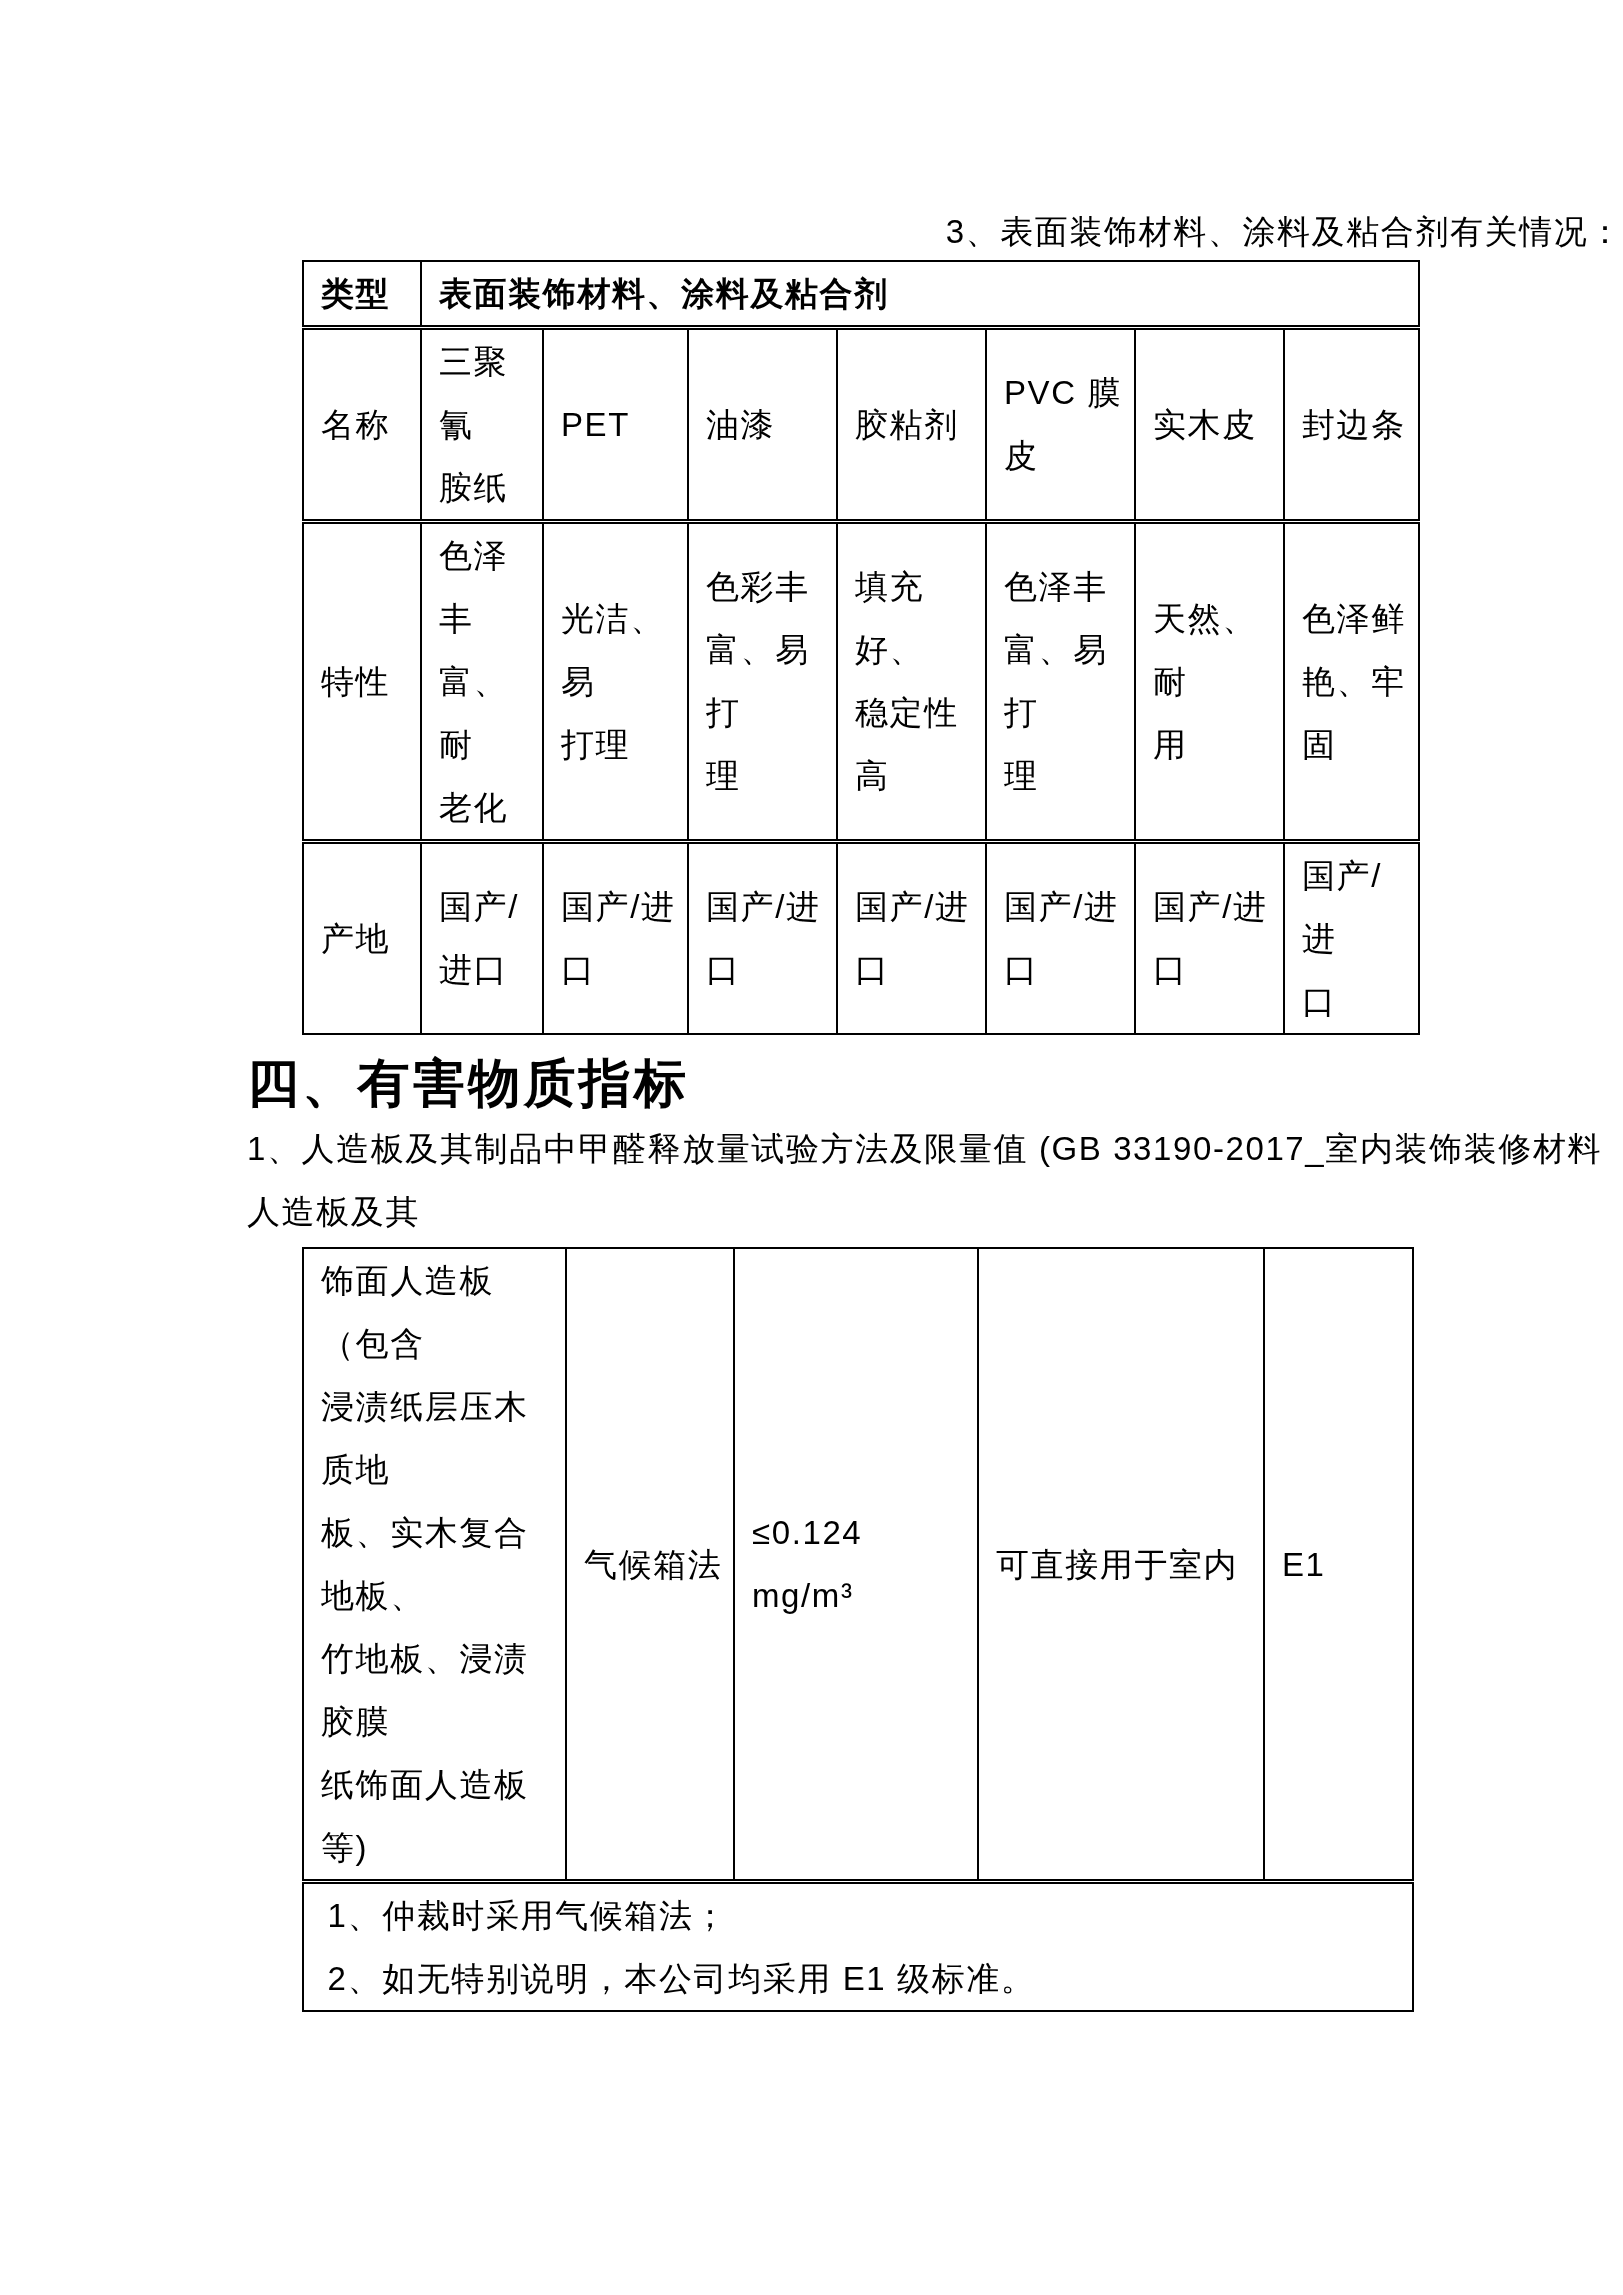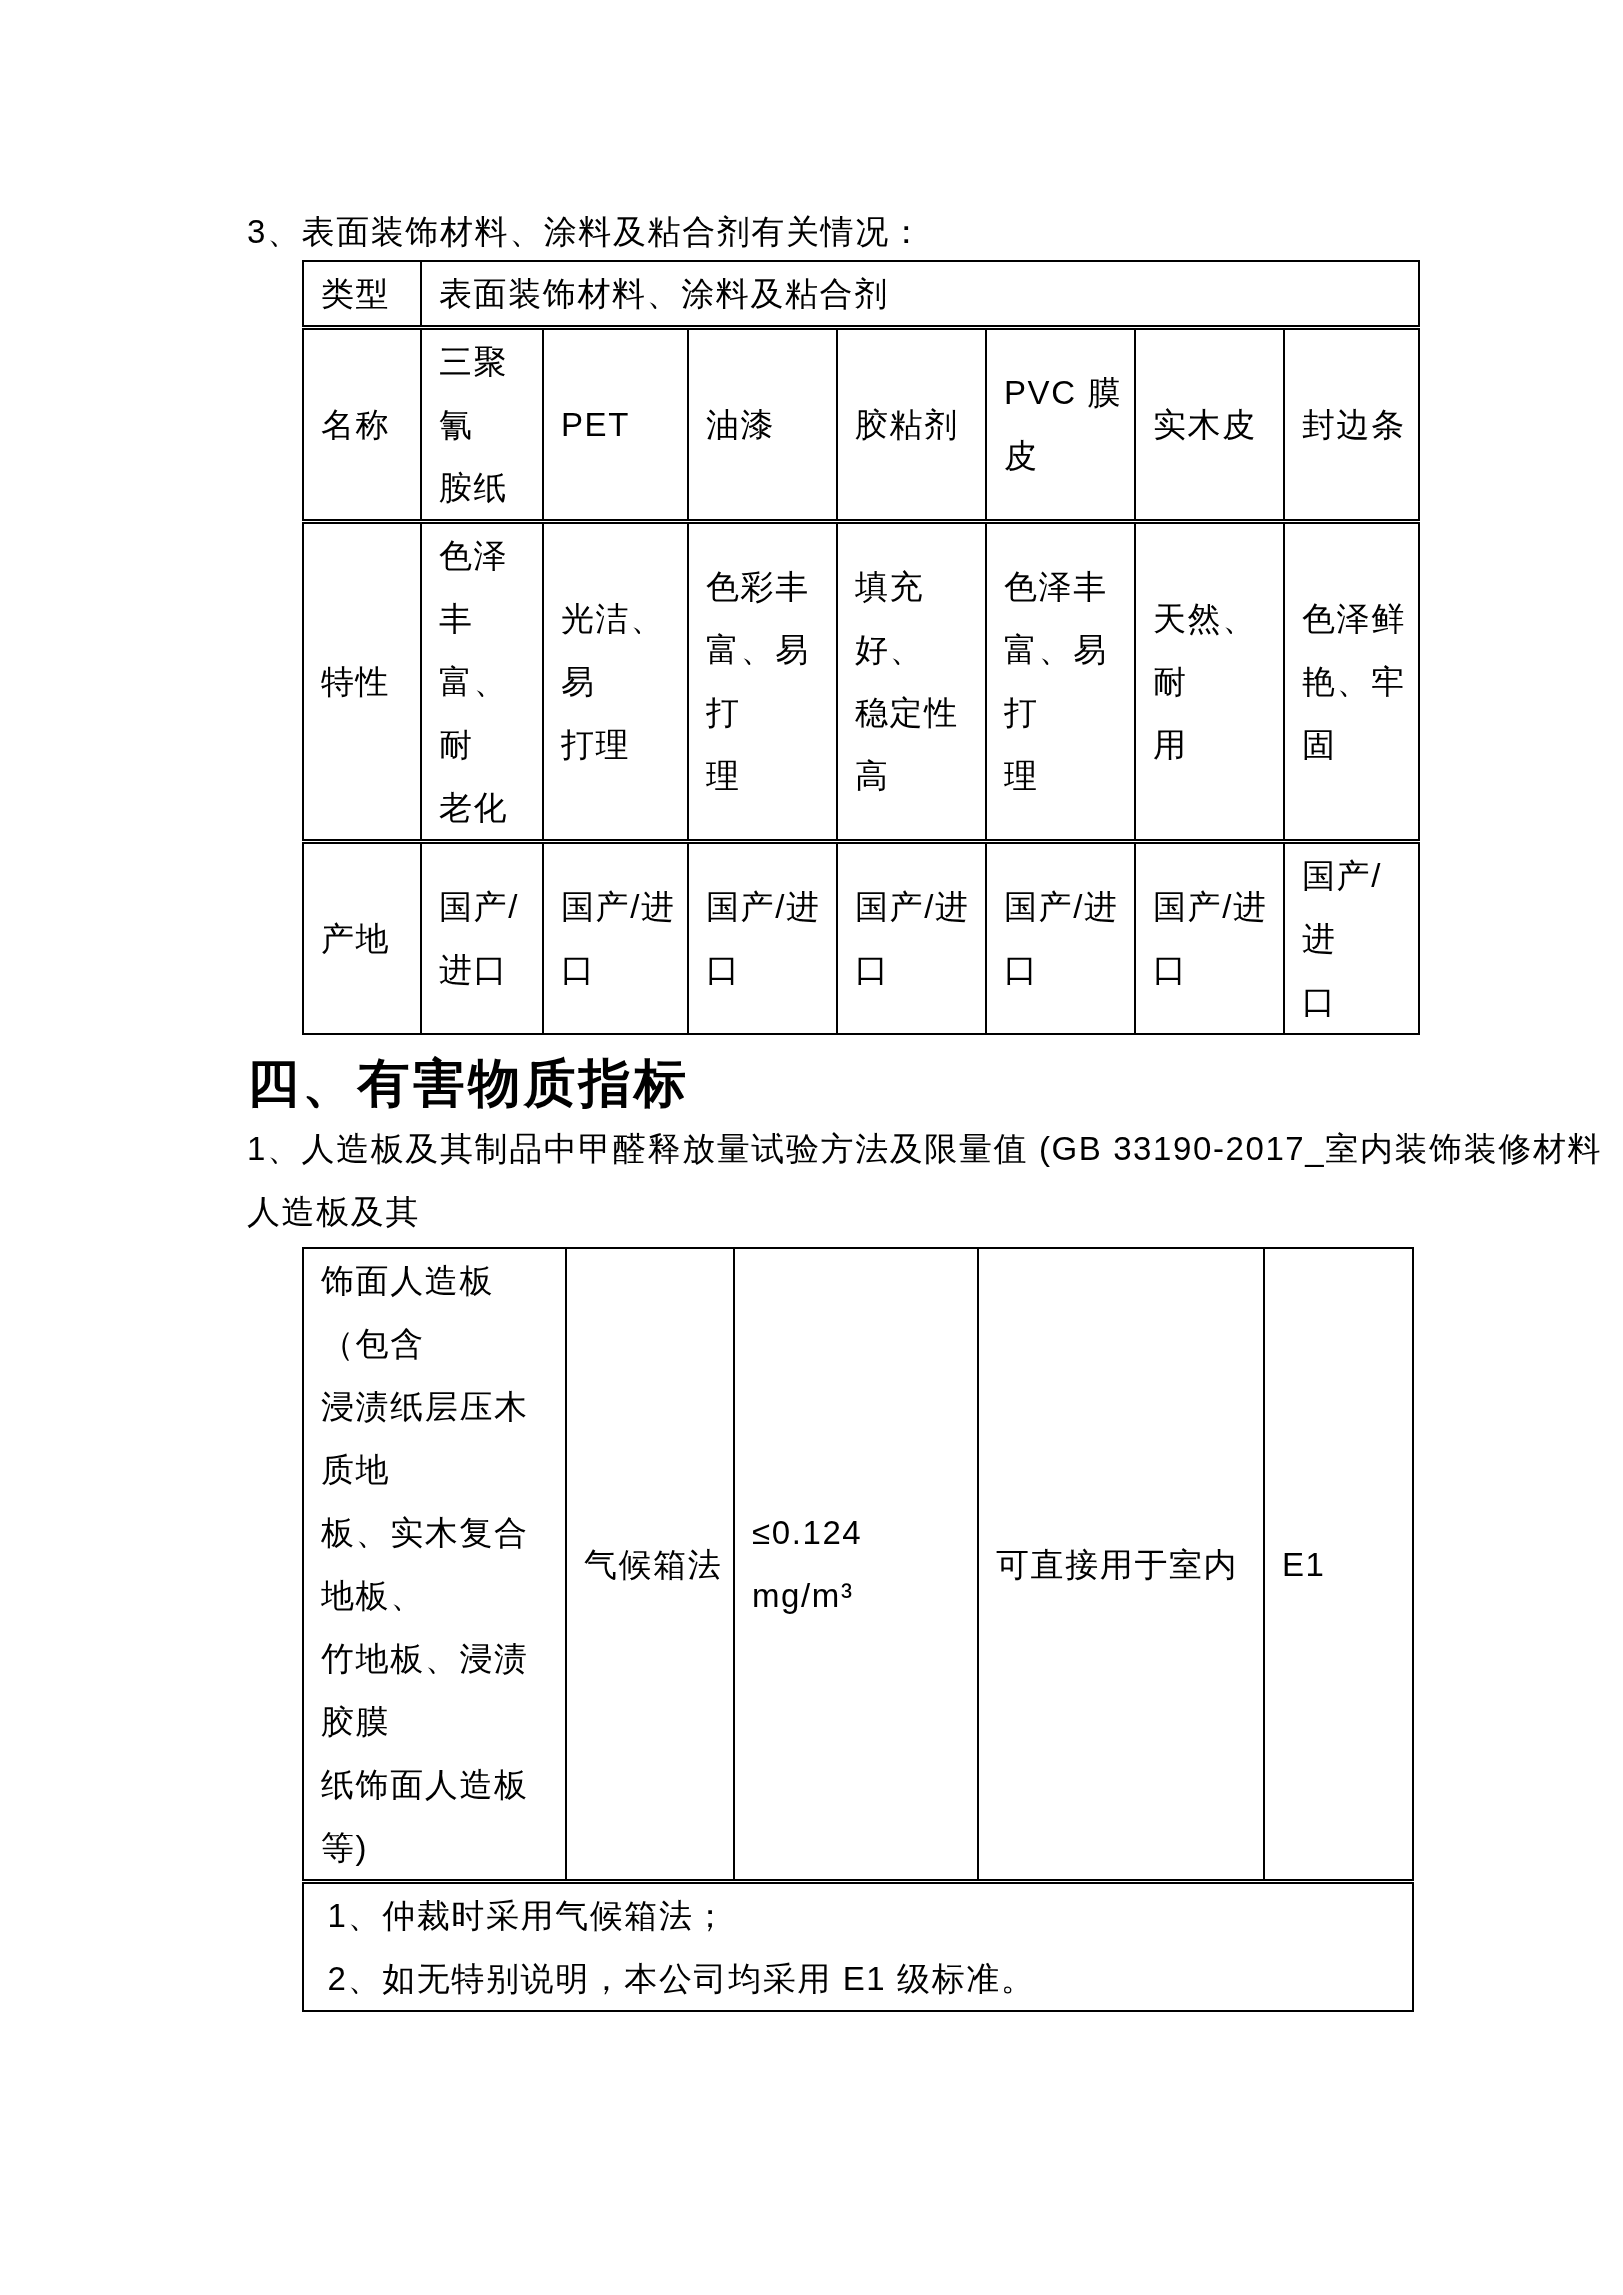--- a/index.html
+++ b/index.html
@@ -8,21 +8,21 @@
     width:1623px;height:2295px;
     background:#ffffff;
     color:#000000;
     font-family:"Liberation Sans","DejaVu Sans",sans-serif;
     font-size:33px;
     letter-spacing:1.6px;
     box-sizing:border-box;
     padding-top:211px;
     overflow:hidden;
   }
-  .h-body{margin-left:247px;line-height:42px;}
+  .h-body{margin-left:247px;line-height:42px;text-align:right;}
   .h-section{
     margin:23.6px 0 0 247px;
     font-size:52px;
     font-weight:bold;
     line-height:50px;
     letter-spacing:3.3px;
   }
   .item-line{margin-left:247px;line-height:63px;}
   .item-line.cont{margin-left:275px;}
 
@@ -36,21 +36,21 @@
     border:2px solid #000;
     padding:0 6.5px 0 17px;
     vertical-align:middle;
     line-height:63px;
     white-space:pre-line;
     overflow:hidden;
   }
   table.t tr + tr td{border-top:5.9px double #000;}
 
   .t1{margin-top:6.5px;width:1114px;}
-  .t1 .r1{height:62px;}
+  .t1 .r1{height:62px;font-weight:bold;}
   .t1 .r2{height:124px;}
   .t1 .r3{height:188px;}
   .t1 .r4{height:126px;}
   .t1 .r5{height:126px;}
 
   .t2{margin-top:3.9px;width:1109px;}
   .t2 .head{height:62px;}
   .t2 .data{height:315px;margin-left:34px;}
   .t2 .notes{height:124px;}
   .t2 .notes td{padding-left:23.6px;}

